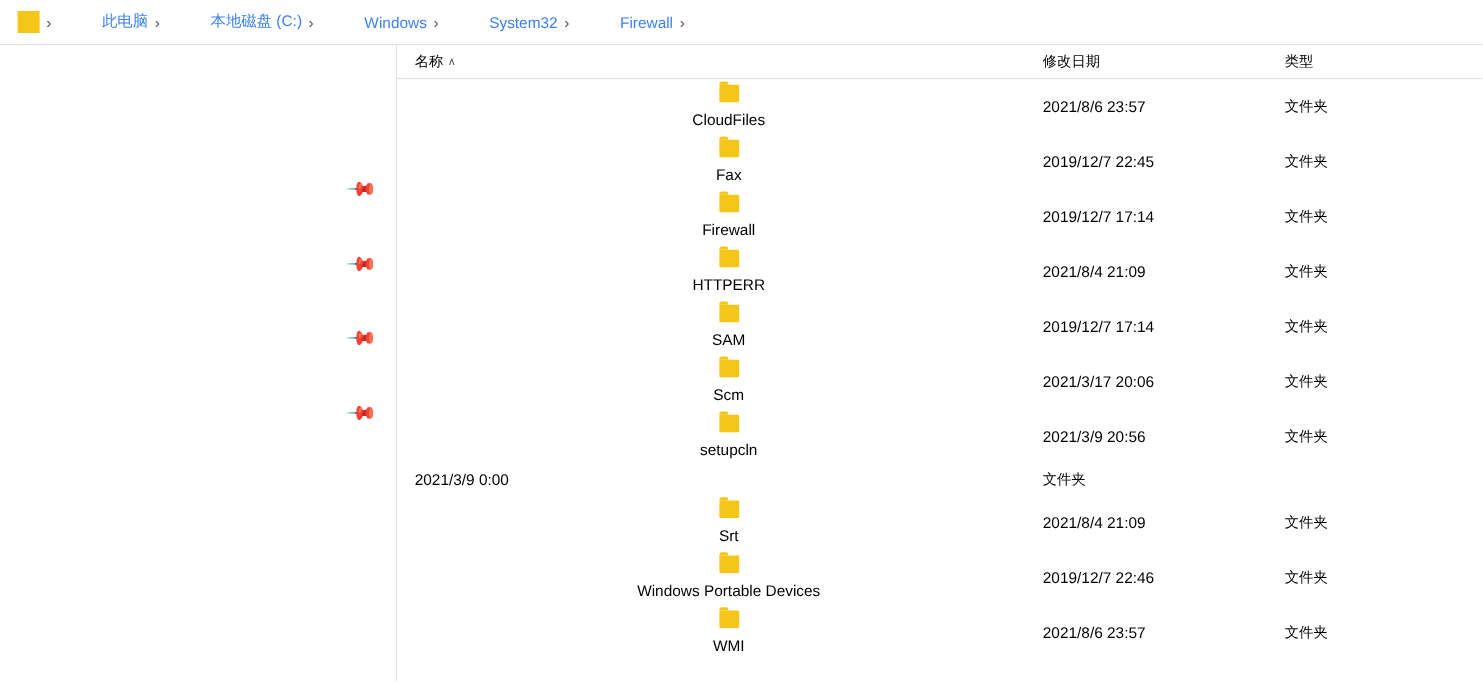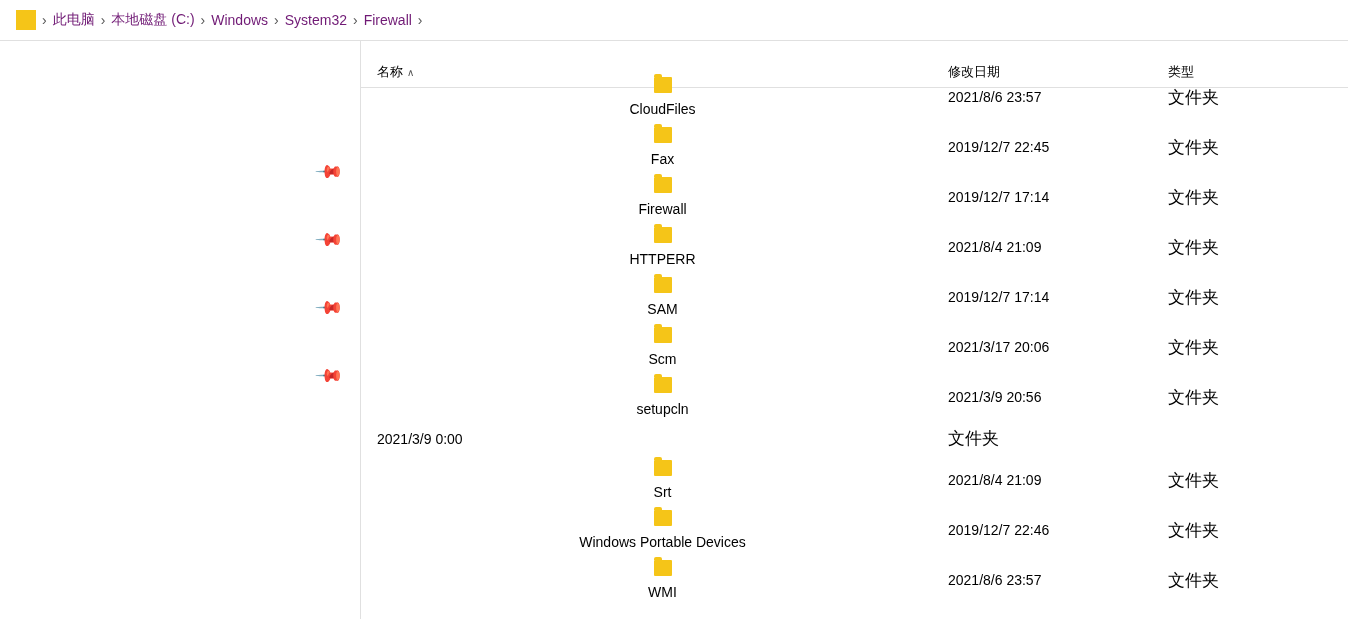--- a/index.html
+++ b/index.html
@@ -28,22 +28,23 @@
       height: 20px;
       background: #f5c518;
       display: inline-block;
       flex-shrink: 0;
     }
     .breadcrumb-sep {
       color: #555;
       margin: 0 2px;
     }
     .breadcrumb-item {
-      color: #701a75;
+      color: #3b82f6;
       cursor: pointer;
+      margin-left: 40px;
     }
 
     
     .main {
       display: flex;
       height: calc(622px - 44px);
     }
 
     
     .sidebar {
@@ -74,21 +75,21 @@
     
     .table-header {
       display: grid;
       grid-template-columns: 1fr 220px 180px;
       padding: 6px 0 6px 16px;
       border-bottom: 1px solid #e0e0e0;
       color: #000;
       font-size: 13px;
       background: #fff;
       position: sticky;
-      top: 16px;
+      top: 0;
     }
     .col-sort {
       display: flex;
       align-items: center;
       gap: 4px;
     }
     .sort-arrow {
       font-size: 10px;
       color: #555;
     }
@@ -127,21 +128,21 @@
       background: #f5c518;
       border-radius: 2px 2px 0 0;
     }
 
     .col-date {
       color: #000;
       font-size: 14px;
     }
     .col-type {
       color: #000;
-      font-size: 17px;
+      font-size: 13px;
     }
     .folder-name {
       font-size: 14px;
     }
   </style>
 </head>
 <body>
 
 <div class="breadcrumb">
   <span class="breadcrumb-folder-icon"></span>

